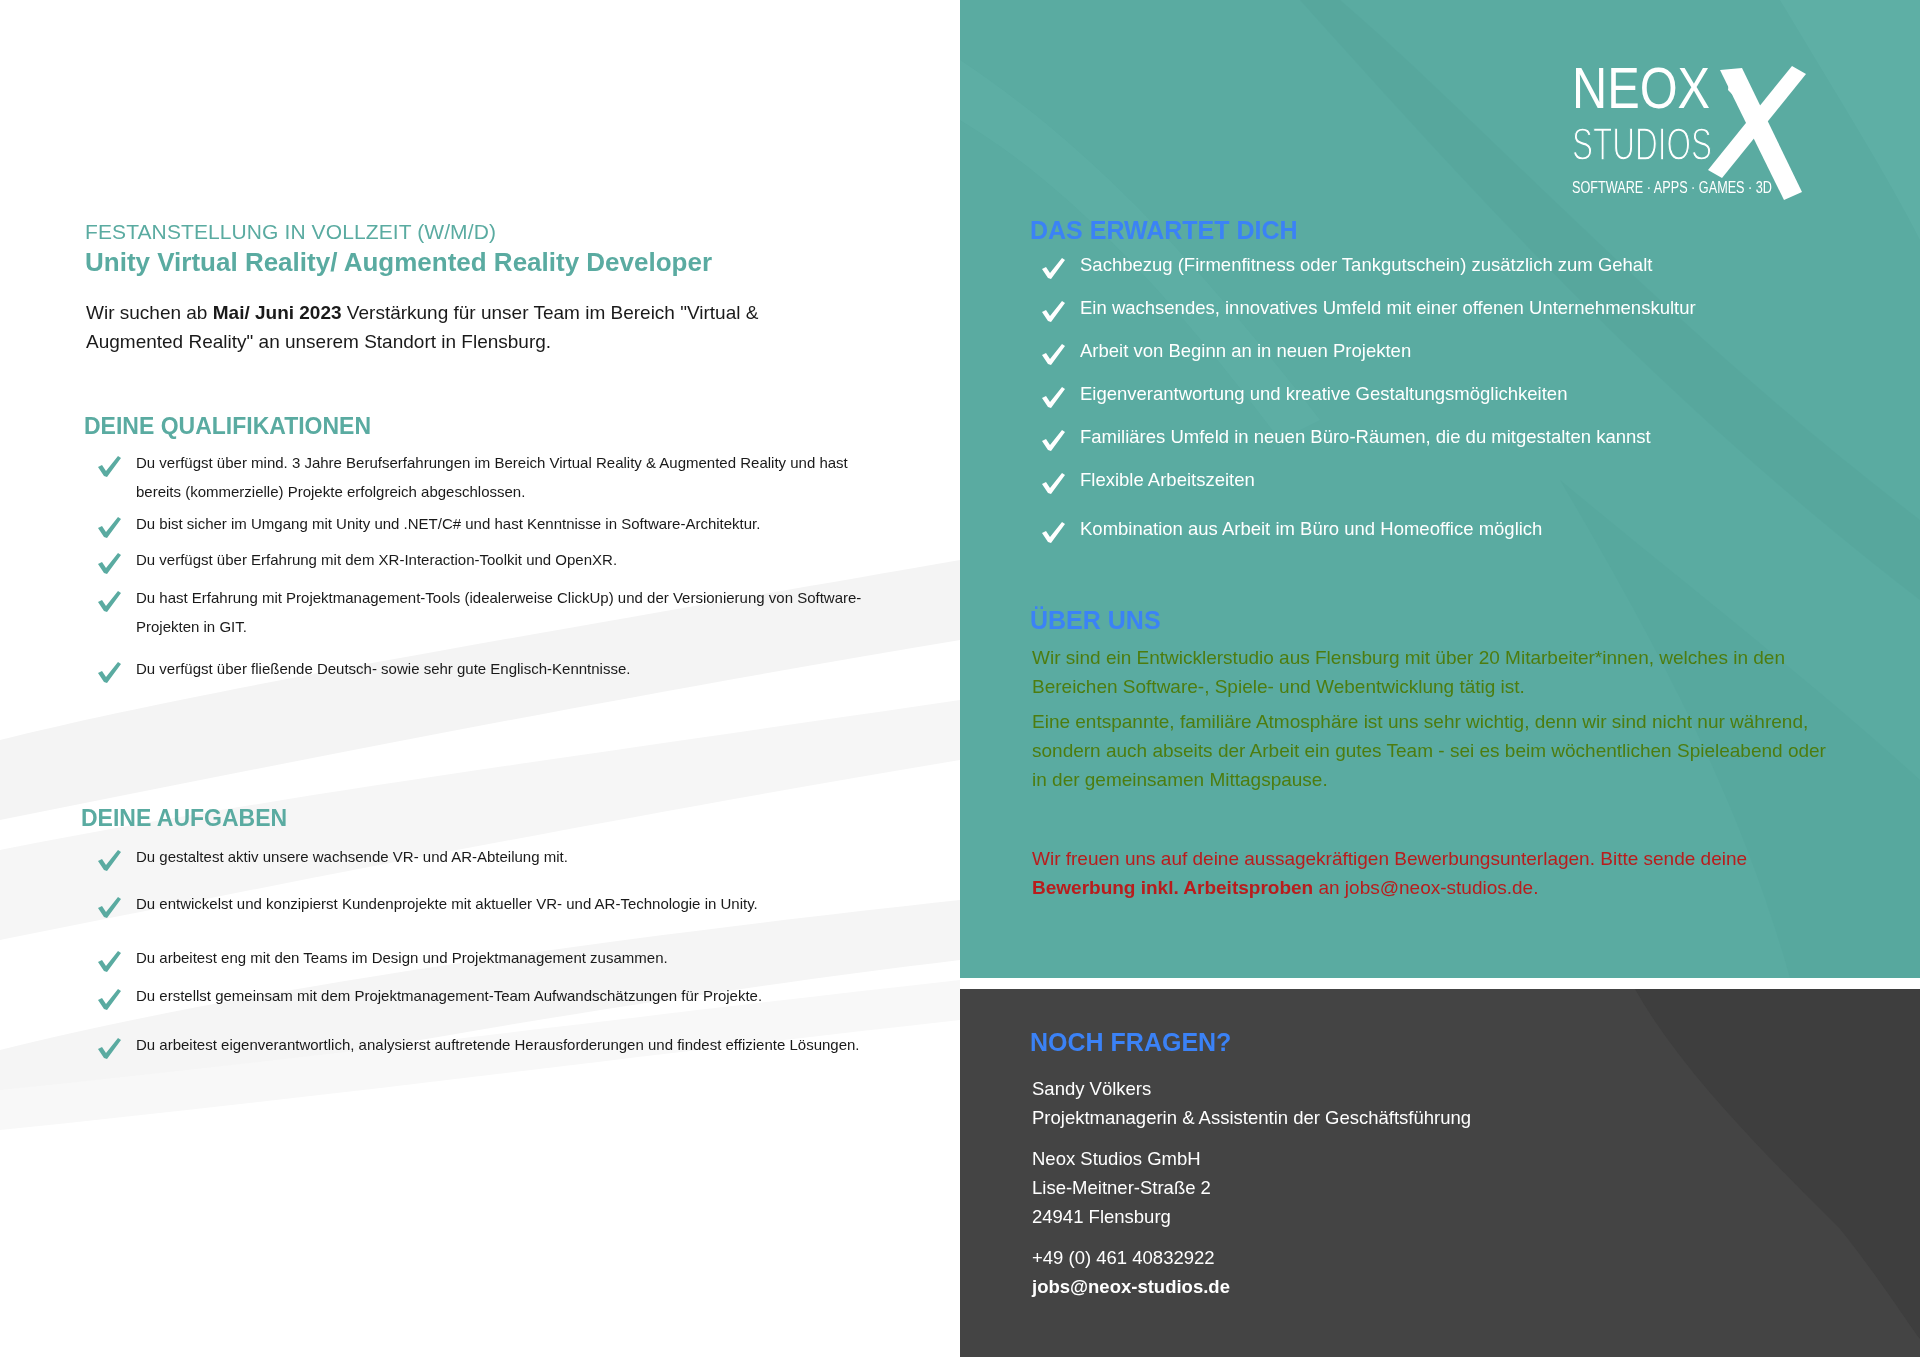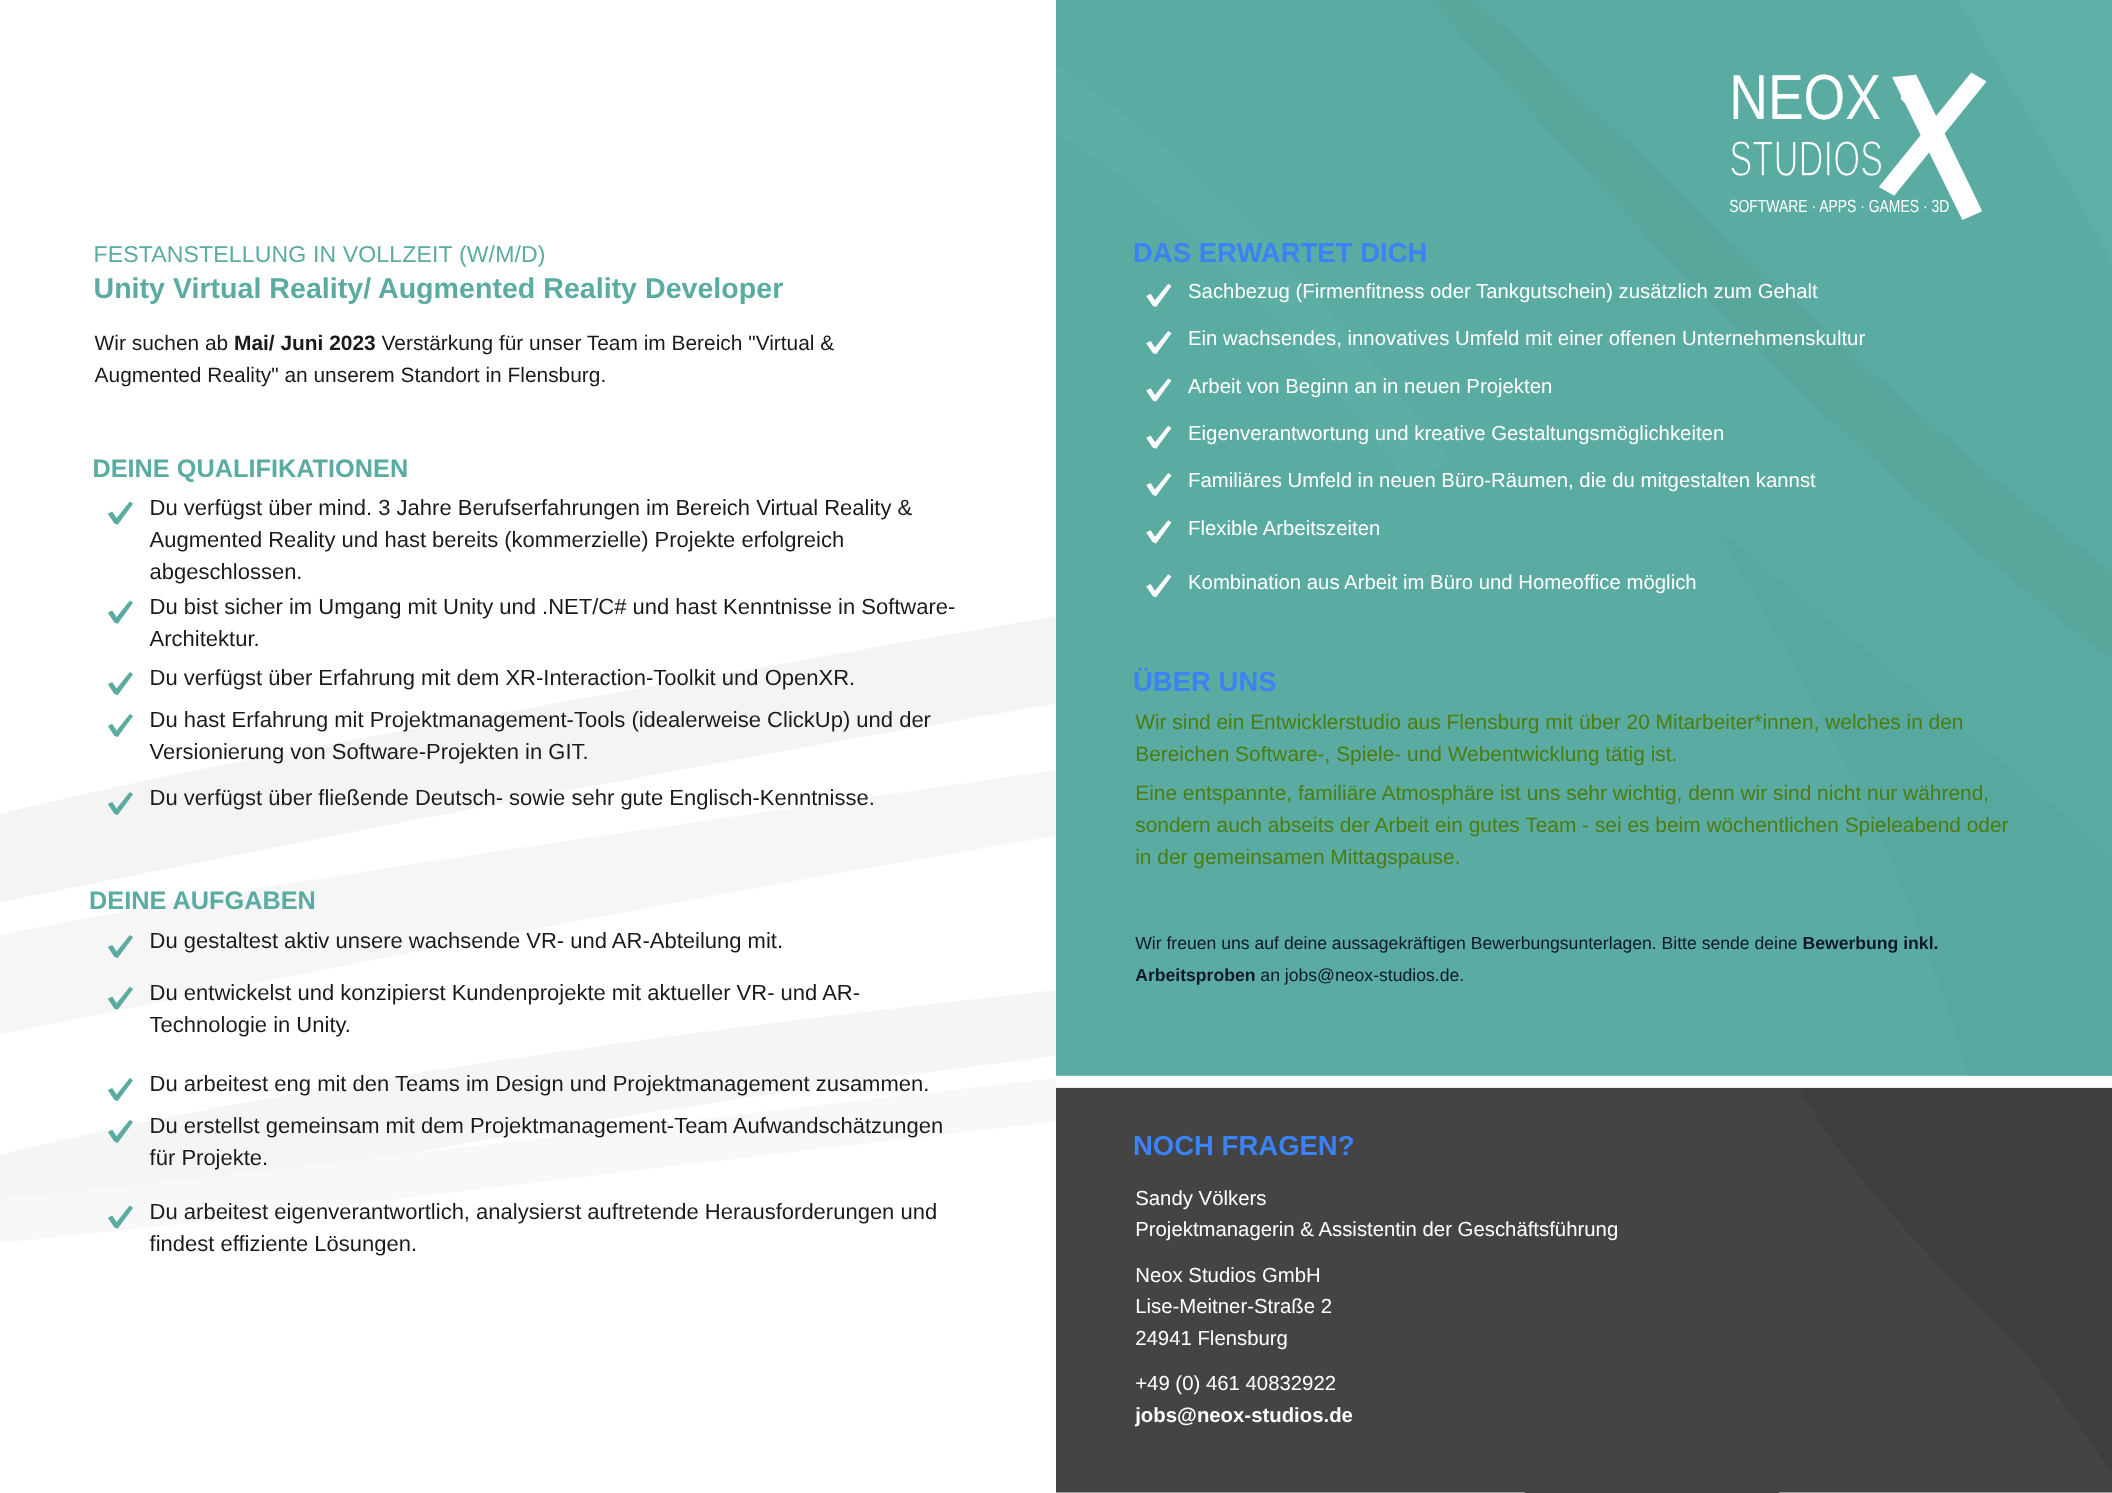--- a/index.html
+++ b/index.html
@@ -15,29 +15,29 @@
   .dark-panel svg { position: absolute; left: 0; top: 0; }
 
   
   .job-type { position: absolute; left: 85px; top: 220px; font-size: 21px; color: #5aaba1; letter-spacing: 0.1px; }
   .job-title { position: absolute; left: 85px; top: 247px; font-size: 26px; font-weight: bold; color: #5aaba1; }
   .intro { position: absolute; left: 86px; top: 298px; width: 720px; font-size: 19px; line-height: 29px; color: #1a1a1a; }
   .intro b { font-weight: bold; }
 
   .section-title-left { position: absolute; font-size: 23px; font-weight: bold; color: #5aaba1; }
   .list { position: absolute; list-style: none; }
-  .list li { position: relative; padding-left: 40px; font-size: 20px; line-height: 29px; }
+  .list li { position: relative; padding-left: 40px; font-size: 15px; line-height: 29px; }
   .check { position: absolute; left: 0; top: 6px; width: 26px; height: 24px; }
 
   
   .section-title-right { position: absolute; font-size: 25px; font-weight: bold; color: #3b82f6; text-align: center; }
   .list-right li { color: #ffffff; font-size: 18.5px; }
   .about { position: absolute; left: 1032px; top: 643px; width: 800px; color: #4d7c0f; font-size: 19px; line-height: 29px; }
   .about p + p { margin-top: 6px; }
-  .apply { position: absolute; left: 1032px; top: 844px; width: 800px; color: #0f172a; font-size: 16px; line-height: 29px; }
+  .apply { position: absolute; left: 1032px; top: 844px; width: 800px; color: #b91c1c; font-size: 19px; line-height: 29px; }
   .apply b { font-weight: bold; }
 
   .contact { position: absolute; left: 1032px; top: 1074px; color: #ffffff; font-size: 18.5px; line-height: 29px; }
   .contact .gap { height: 12px; }
   .contact b { font-weight: bold; }
 
   .logo { position: absolute; left: 1570px; top: 60px; width: 240px; height: 145px; }
 </style>
 </head>
 <body>

